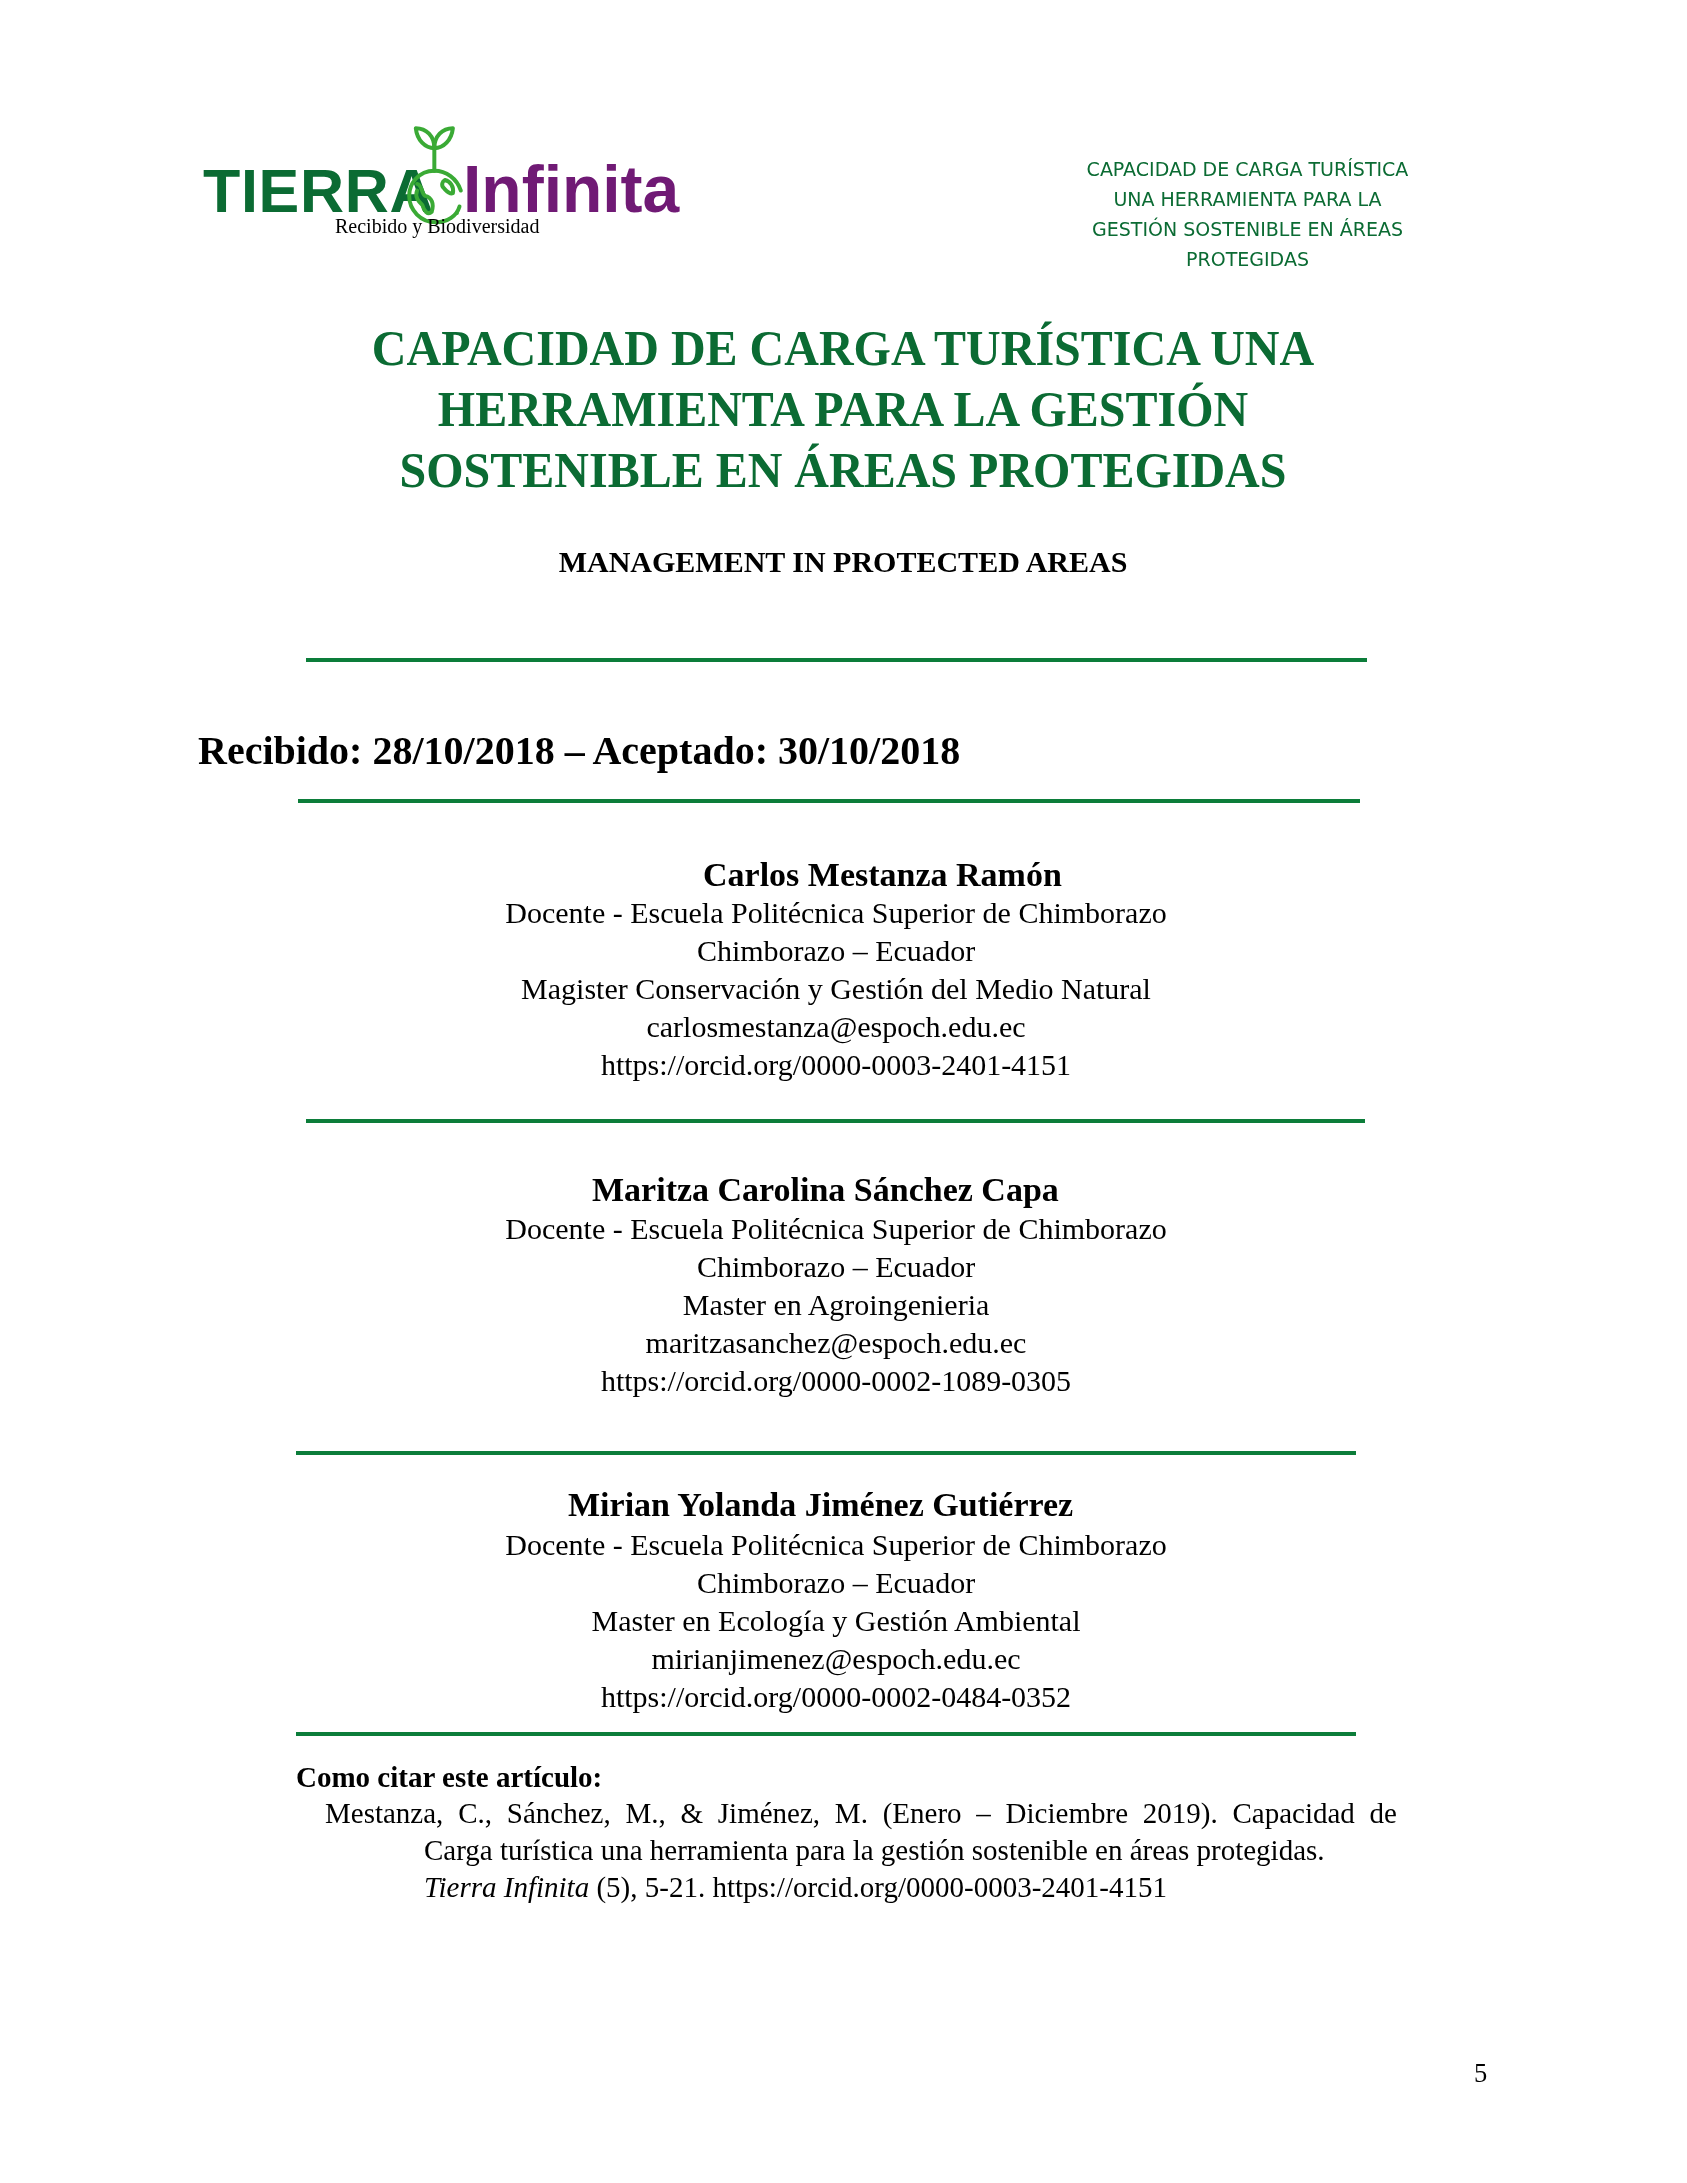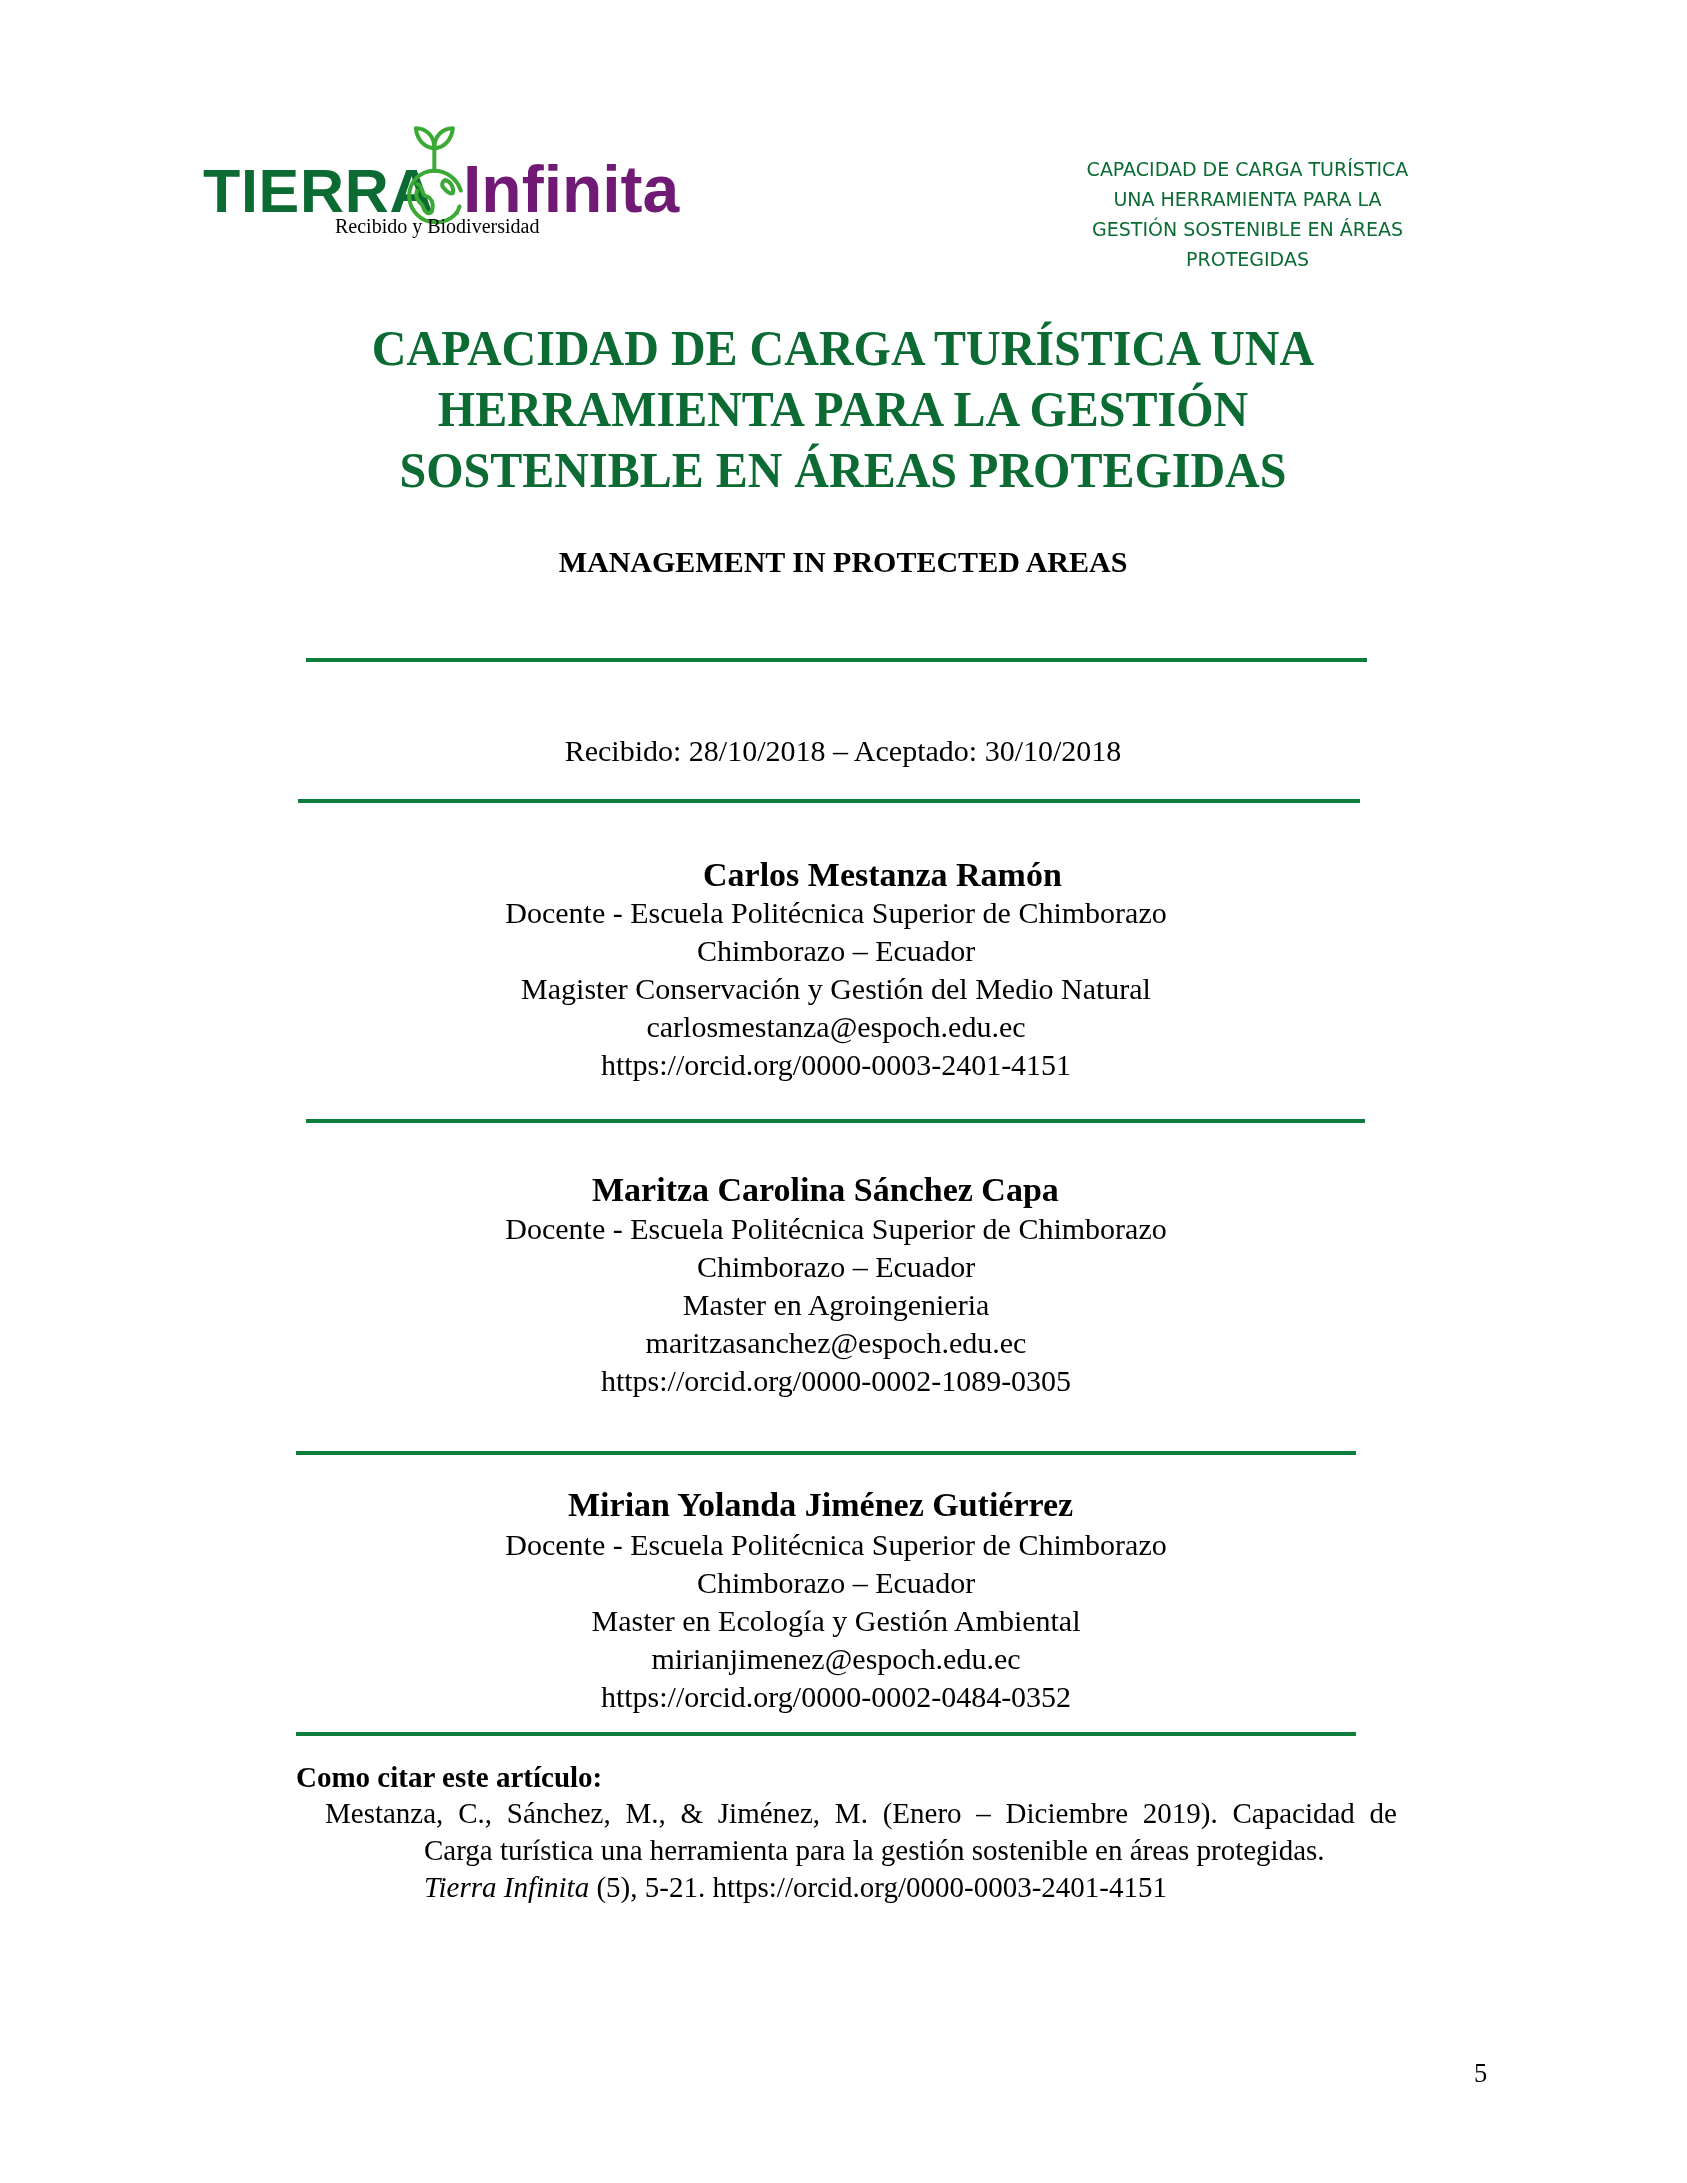--- a/index.html
+++ b/index.html
@@ -26,22 +26,22 @@
   
   .title { left: 198px; top: 318px; width: 1290px; text-align: center;
            font-family: "Liberation Serif", serif; font-weight: bold; font-size: 50px;
            line-height: 61px; color: #0b6b33; transform: scaleX(0.96); transform-origin: center; }
 
   .subtitle { left: 198px; top: 543px; width: 1290px; text-align: center;
               font-weight: bold; font-size: 30px; line-height: 38px; }
 
   .rule { position: absolute; height: 4px; background: #0c7d3a; }
 
-  .dates { left: 198px; top: 732px; width: 1290px; text-align: center;
-           font-weight: normal; font-size: 30px; line-height: 37px; }
+  .dates { left: 198px; top: 732px; width: 1290px; text-align: left;
+           font-weight: bold; font-size: 40px; line-height: 37px; }
 
   .author-name { font-weight: bold; font-size: 34px; line-height: 40px; white-space: nowrap; }
   .aff { font-size: 30px; line-height: 38px; text-align: center; width: 728px; }
 
   .cite-head { left: 296px; top: 1760px; font-weight: bold; font-size: 29px; line-height: 34px; }
   .cite-body { left: 296px; top: 1795px; width: 1072px; font-size: 29px; line-height: 37px;
                text-align: justify; margin-left: 29px; }
   .cite-line { white-space: nowrap; }
   .cite-indent { padding-left: 99px; }
   .cite-line1 { text-align-last: justify; text-align: justify; display: block; }

